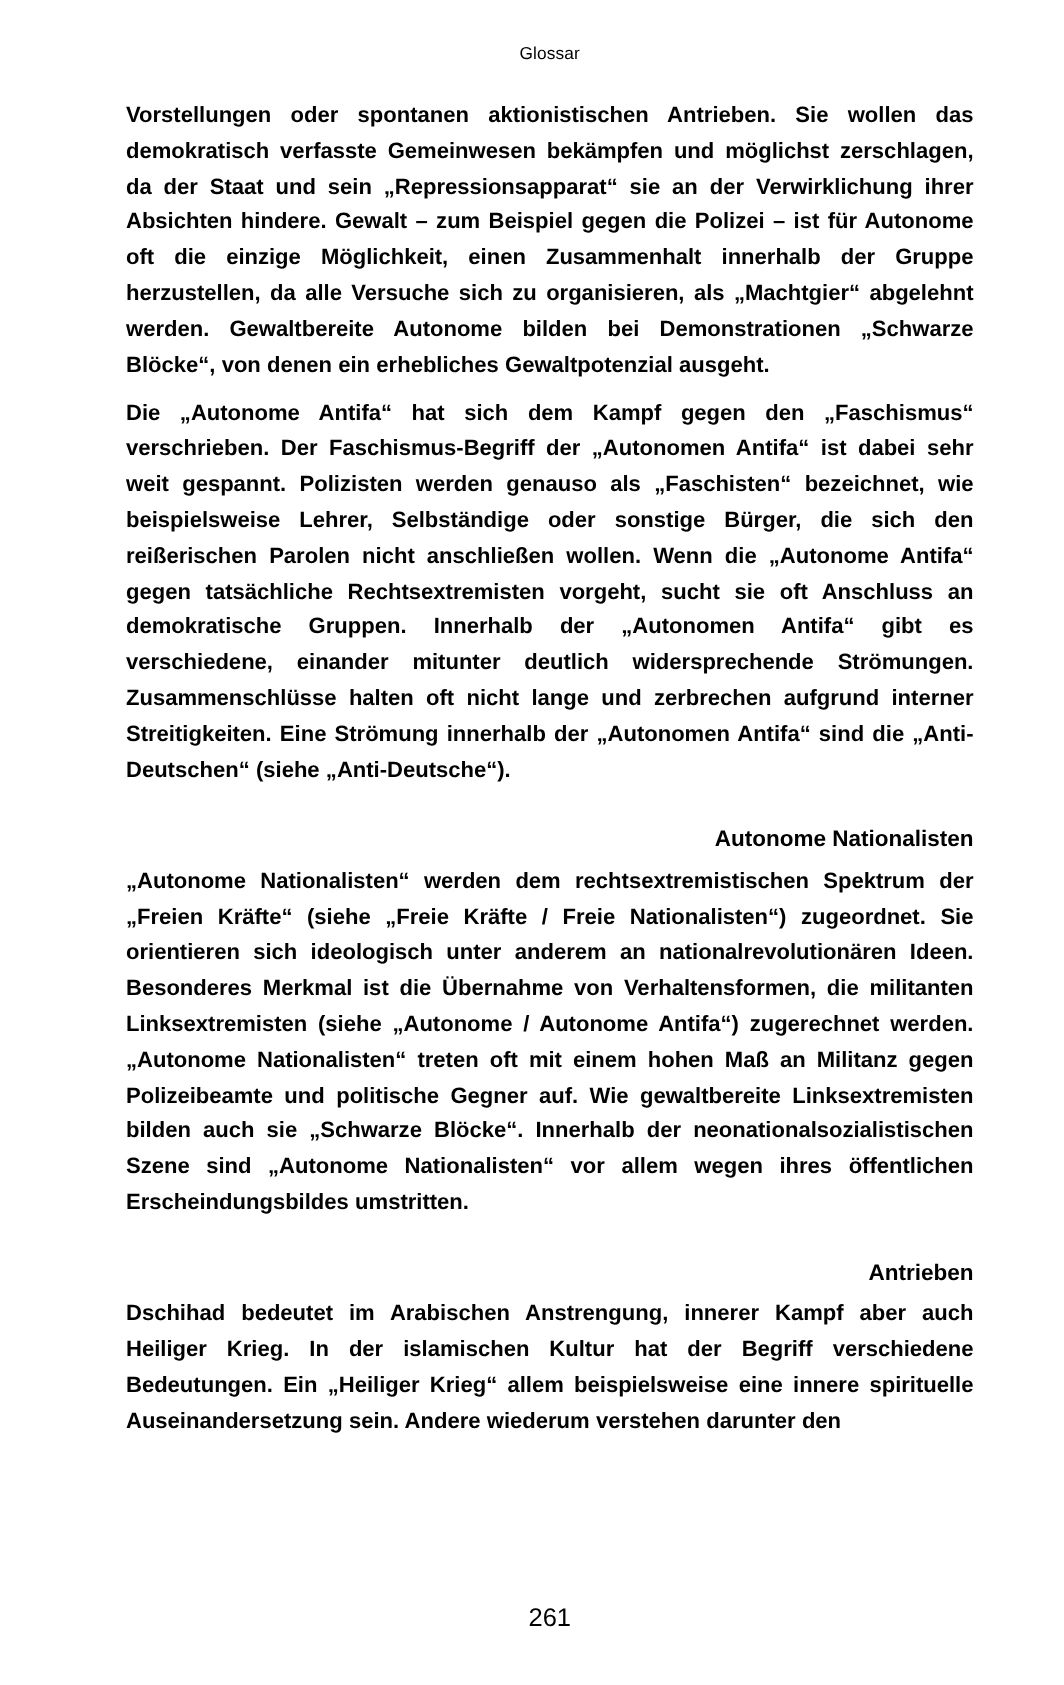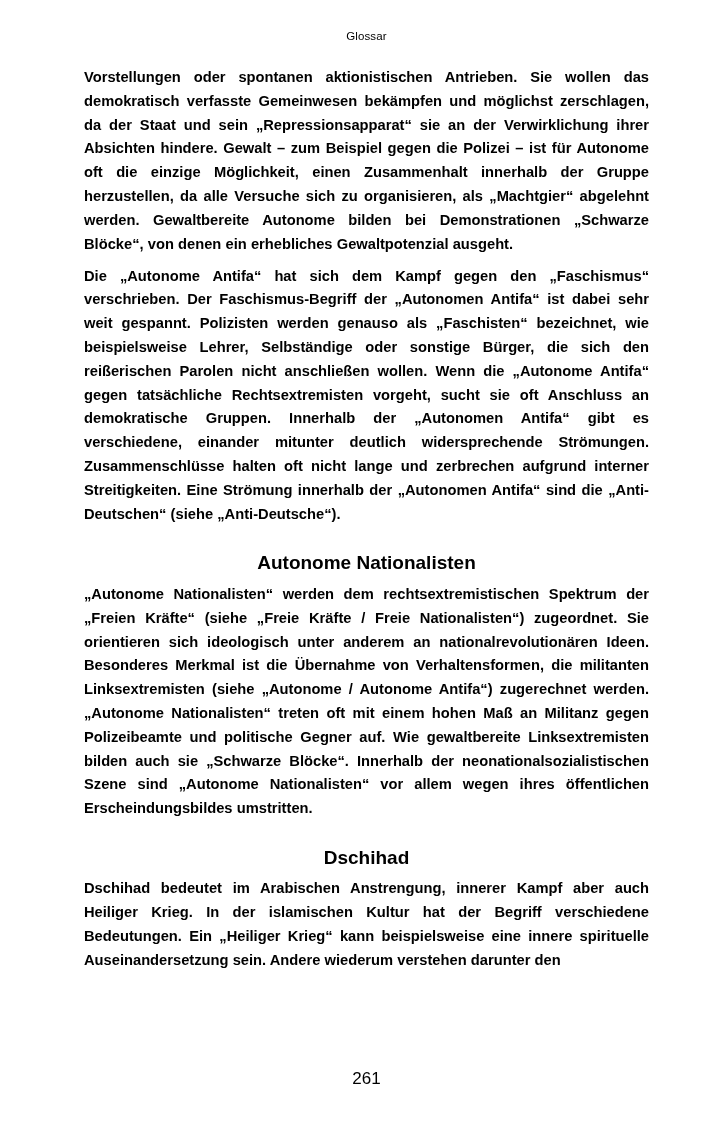--- a/index.html
+++ b/index.html
@@ -37,25 +37,25 @@
     text-justify: inter-word;
     margin: 0 0 8px 0;
     hyphens: manual;
     word-spacing: 0.1px;
     font-weight: bold;
   }
   .body-text.tight {
     margin-bottom: 0;
   }
   .section-heading {
-    font-size: 19px;
+    font-size: 15px;
     font-weight: bold;
     line-height: 1.55;
     margin: 22px 0 5px 0;
-    text-align: center;
+    text-align: right;
   }
   .page-number {
     position: absolute;
     left: 0;
     right: 0;
     bottom: 34px;
     text-align: center;
     font-size: 17px;
   }
 </style>
@@ -67,19 +67,19 @@
   <div class="running-head">Glossar</div>
 
   <p class="body-text">Vorstellungen oder spontanen aktionistischen Antrieben. Sie wollen das demokratisch verfasste Gemeinwesen bekämpfen und möglichst zerschlagen, da der Staat und sein „Repressionsapparat“ sie an der Verwirklichung ihrer Absichten hindere. Gewalt – zum Beispiel gegen die Polizei – ist für Autonome oft die einzige Möglichkeit, einen Zusammenhalt innerhalb der Gruppe herzustellen, da alle Versuche sich zu organisieren, als „Machtgier“ abgelehnt werden. Gewaltbereite Autonome bilden bei Demonstrationen „Schwarze Blöcke“, von denen ein erhebliches Gewaltpotenzial ausgeht.</p>
 
   <p class="body-text">Die „Autonome Antifa“ hat sich dem Kampf gegen den „Faschismus“ verschrieben. Der Faschismus-Begriff der „Autonomen Antifa“ ist dabei sehr weit gespannt. Polizisten werden genauso als „Faschisten“ bezeichnet, wie beispielsweise Lehrer, Selbständige oder sonstige Bürger, die sich den reißerischen Parolen nicht anschließen wollen. Wenn die „Autonome Antifa“ gegen tatsächliche Rechtsextremisten vorgeht, sucht sie oft Anschluss an demokratische Gruppen. Innerhalb der „Autonomen Antifa“ gibt es verschiedene, einander mitunter deutlich widersprechende Strömungen. Zusammenschlüsse halten oft nicht lange und zerbrechen aufgrund interner Streitigkeiten. Eine Strömung innerhalb der „Autonomen Antifa“ sind die „Anti-Deutschen“ (siehe „Anti-Deutsche“).</p>
 
   <h2 class="section-heading">Autonome Nationalisten</h2>
 
   <p class="body-text">„Autonome Nationalisten“ werden dem rechtsextremistischen Spektrum der „Freien Kräfte“ (siehe „Freie Kräfte / Freie Nationalisten“) zugeordnet. Sie orientieren sich ideologisch unter anderem an nationalrevolutionären Ideen. Besonderes Merkmal ist die Übernahme von Verhaltensformen, die militanten Linksextremisten (siehe „Autonome / Autonome Antifa“) zugerechnet werden. „Autonome Nationalisten“ treten oft mit einem hohen Maß an Militanz gegen Polizeibeamte und politische Gegner auf. Wie gewaltbereite Linksextremisten bilden auch sie „Schwarze Blöcke“. Innerhalb der neonationalsozialistischen Szene sind „Autonome Nationalisten“ vor allem wegen ihres öffentlichen Erscheindungsbildes umstritten.</p>
 
-  <h2 class="section-heading">Dschihad</h2>
+  <h2 class="section-heading">Antrieben</h2>
 
-  <p class="body-text tight">Dschihad bedeutet im Arabischen Anstrengung, innerer Kampf aber auch Heiliger Krieg. In der islamischen Kultur hat der Begriff verschiedene Bedeutungen. Ein „Heiliger Krieg“ kann beispielsweise eine innere spirituelle Auseinandersetzung sein. Andere wiederum verstehen darunter den</p>
+  <p class="body-text tight">Dschihad bedeutet im Arabischen Anstrengung, innerer Kampf aber auch Heiliger Krieg. In der islamischen Kultur hat der Begriff verschiedene Bedeutungen. Ein „Heiliger Krieg“ allem beispielsweise eine innere spirituelle Auseinandersetzung sein. Andere wiederum verstehen darunter den</p>
 
   <div class="page-number">261</div>
 
 </div>
 
 </body></html>

